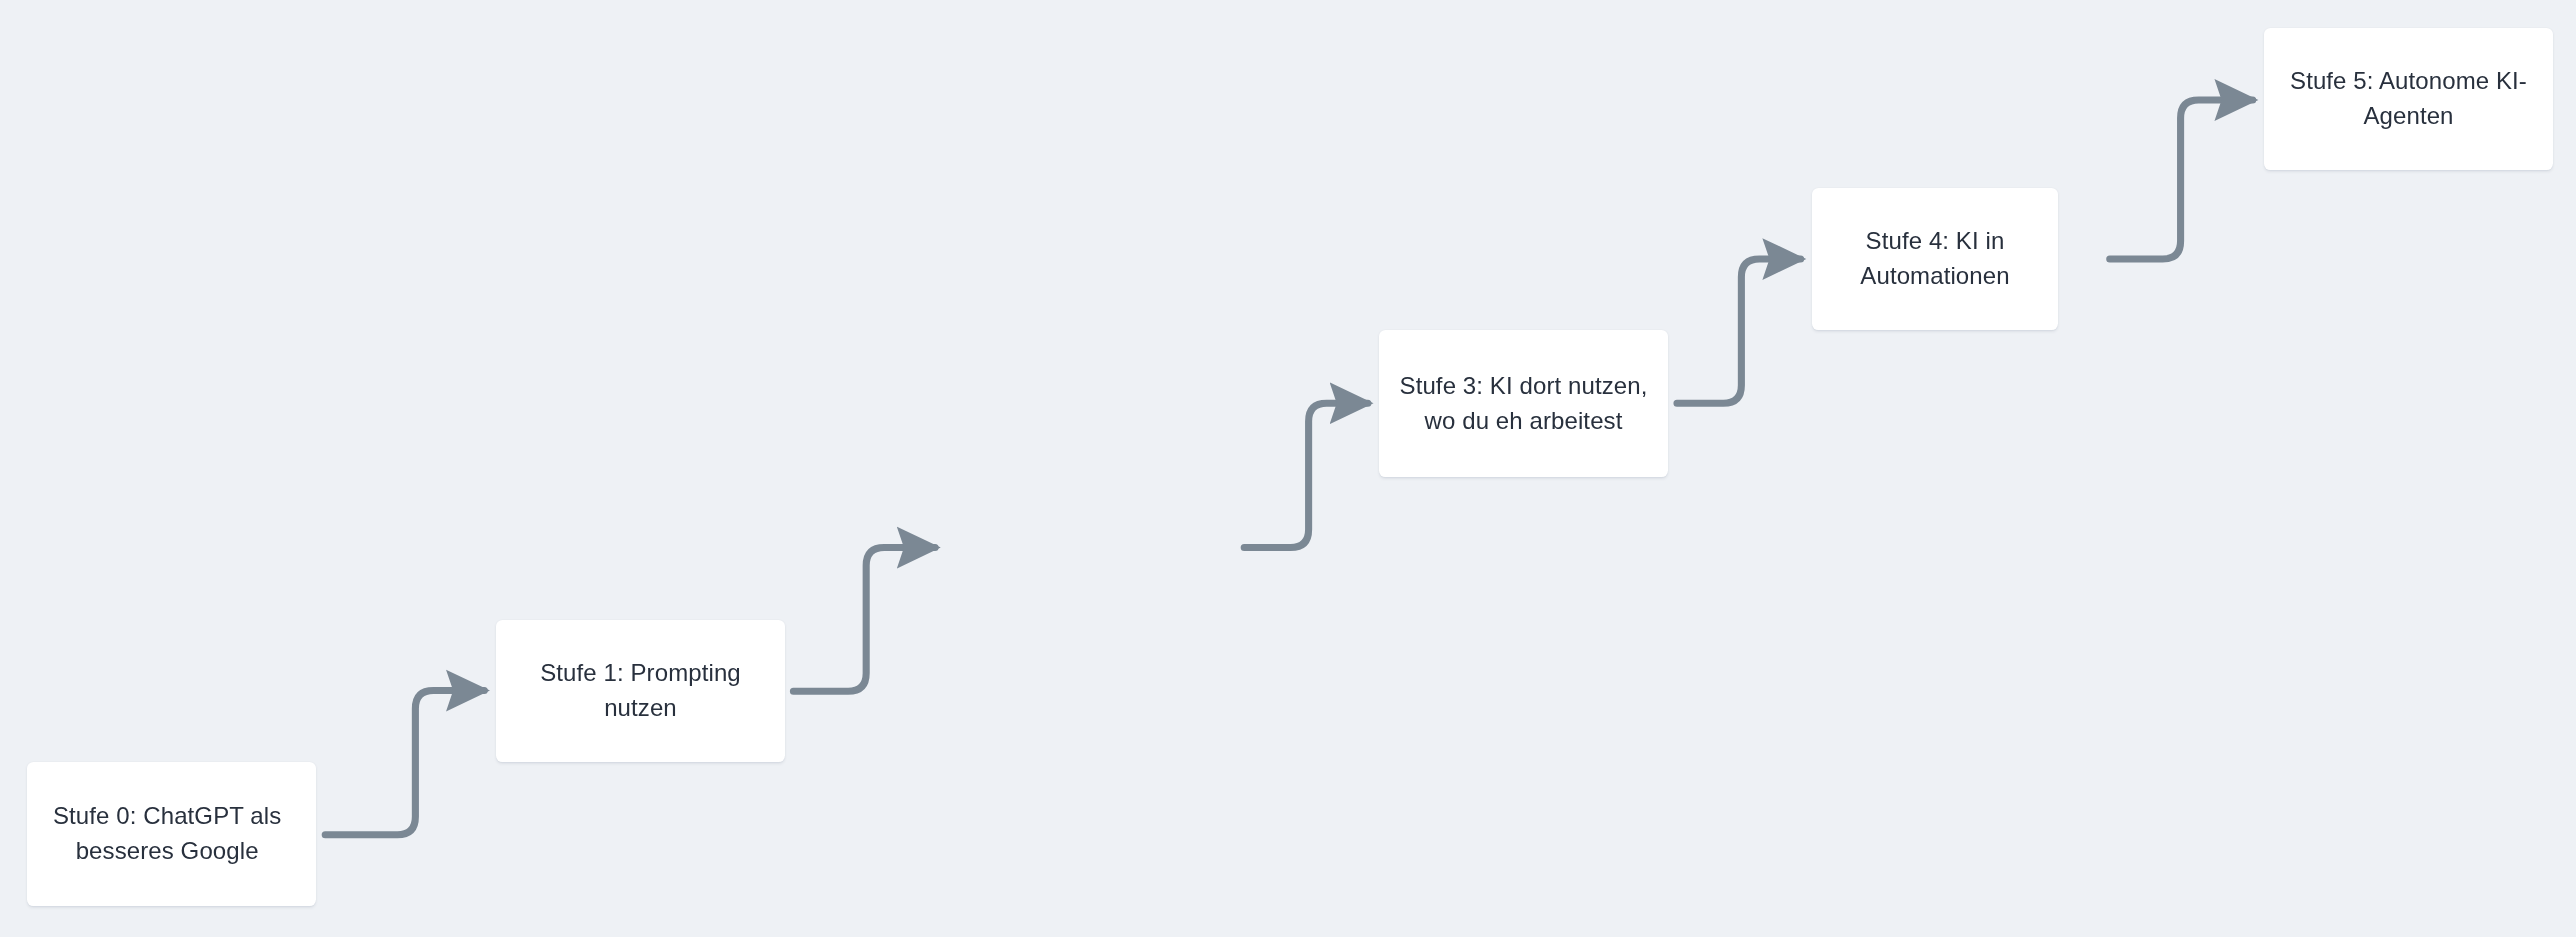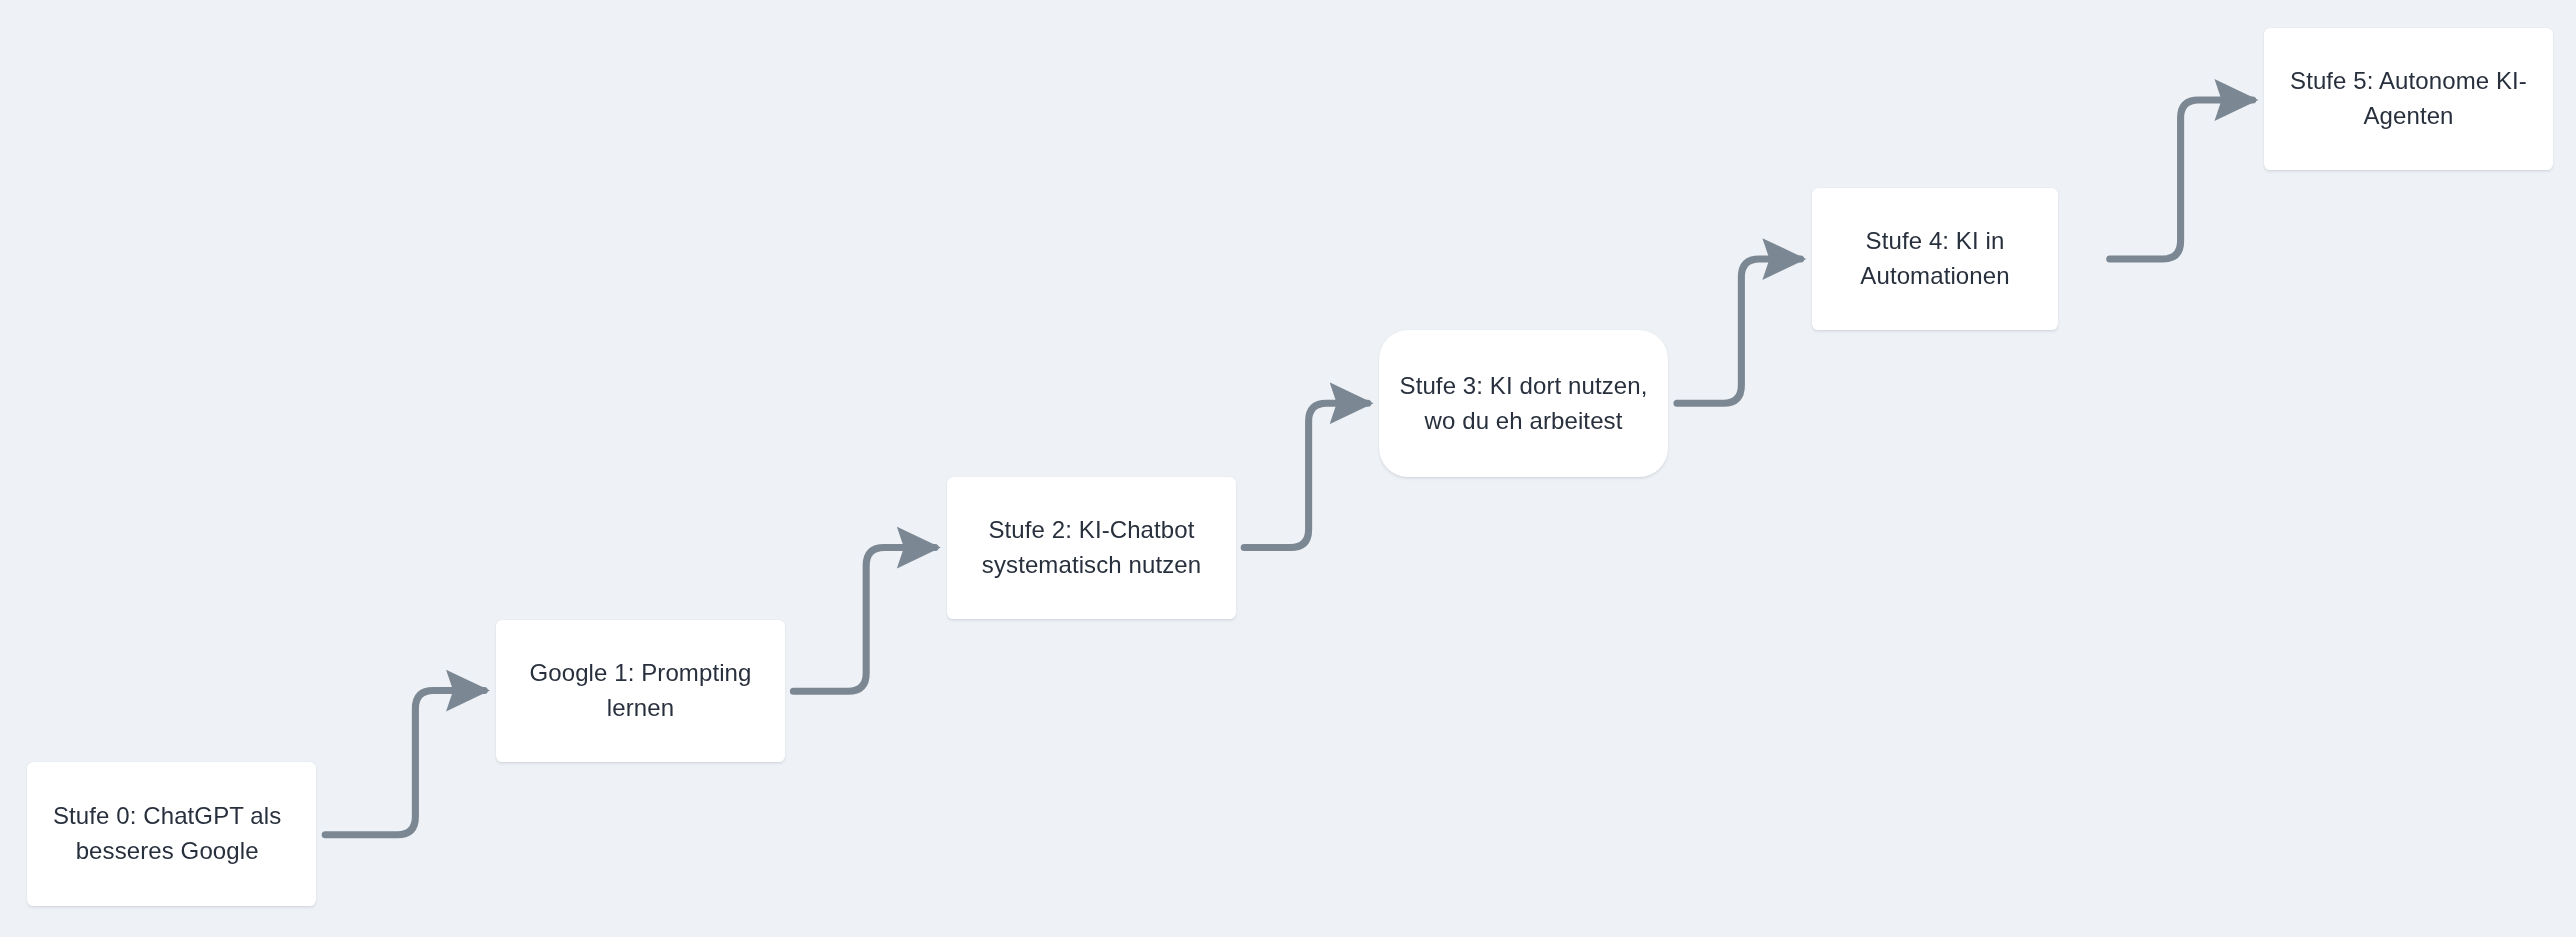--- a/index.html
+++ b/index.html
@@ -81,28 +81,25 @@
     <path d="M 2604 626 L 2676 626 Q 2704 626 2704 598 L 2704 430 Q 2704 402 2732 402 L 2796 402" fill="none" stroke="#7b8894" stroke-width="11" stroke-linecap="round" stroke-linejoin="round" marker-end="url(#arrowhead)"></path>
 
     <path d="M 3276 402 L 3358 402 Q 3386 402 3386 374 L 3386 183 Q 3386 155 3414 155 L 3498 155" fill="none" stroke="#7b8894" stroke-width="11" stroke-linecap="round" stroke-linejoin="round" marker-end="url(#arrowhead)"></path>
   </svg>
 
   <div class="node" style="left:27px; top:762px; width:289px; height:144px;padding-left:8px;">
     <span class="node-label">Stufe 0: ChatGPT als besseres Google</span>
   </div>
 
   <div class="node" style="left:496px; top:620px; width:289px; height:142px;">
-    <span class="node-label">Google 1: Prompting lernen</span>
+    <span class="node-label">Stufe 1: Prompting nutzen</span>
   </div>
 
-  <div class="node" style="left:947px; top:477px; width:289px; height:142px;">
-    <span class="node-label">Stufe 2: KI-Chatbot systematisch nutzen</span>
-  </div>
 
-  <div class="node" style="left:1379px; top:330px; width:289px; height:147px;border-radius:29px;">
+  <div class="node" style="left:1379px; top:330px; width:289px; height:147px;">
     <span class="node-label">Stufe 3: KI dort nutzen, wo du eh arbeitest</span>
   </div>
 
   <div class="node" style="left:1812px; top:188px; width:246px; height:142px;">
     <span class="node-label">Stufe 4: KI in Automationen</span>
   </div>
 
   <div class="node" style="left:2264px; top:28px; width:289px; height:142px;">
     <span class="node-label">Stufe 5: Autonome KI-Agenten</span>
   </div>

